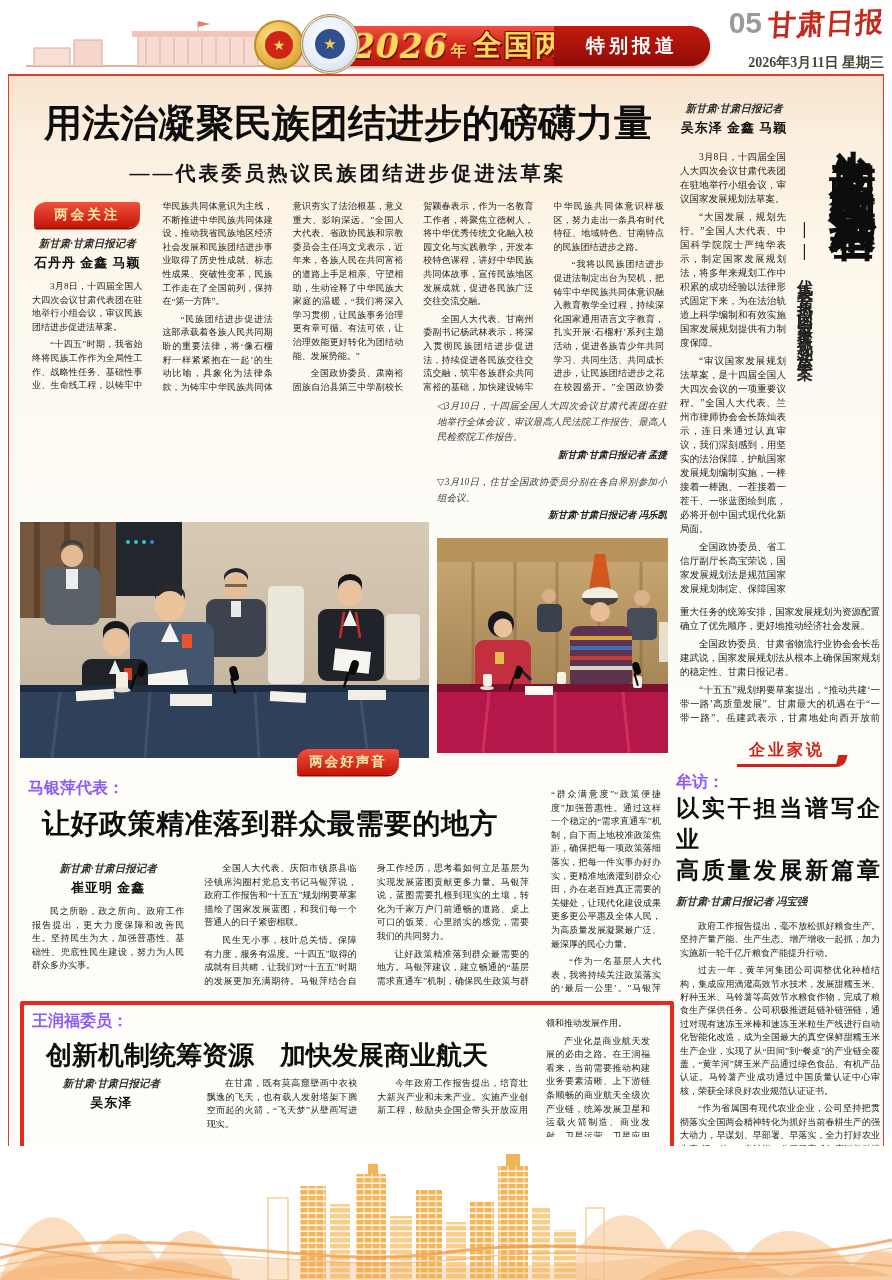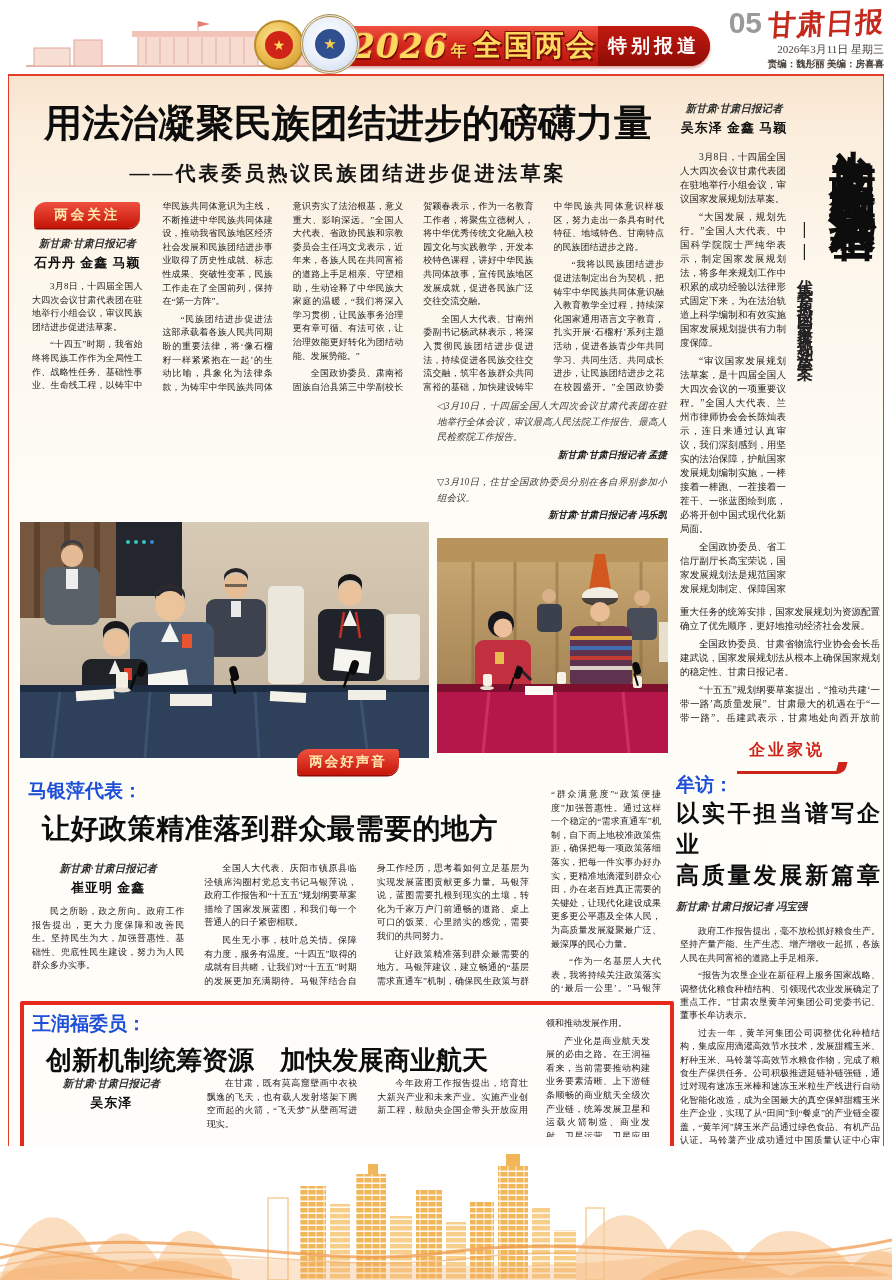--- a/index.html
+++ b/index.html
@@ -10,38 +10,38 @@
   .hall{position:absolute;left:26px;top:20px;opacity:.85;}
   .banner{position:absolute;left:246px;top:12px;width:464px;height:62px;}
   .ribbon{position:absolute;left:82px;top:14px;width:382px;height:40px;border-radius:21px;
           background:linear-gradient(180deg,#ef5140 0%,#d5281e 45%,#b9150b 100%);
           box-shadow:0 2px 3px rgba(150,20,10,.4);display:flex;align-items:center;}
   .y2026{margin-left:24px;font-style:italic;font-weight:bold;font-size:33px;color:#ffd95e;
          font-family:"DejaVu Serif",serif;text-shadow:1px 2px 0 #7e0b04,0 0 2px #ffef9d;letter-spacing:1px;}
   .ysuf{font-size:16px;color:#ffd95e;font-weight:bold;margin:10px 6px 0 3px;text-shadow:1px 1px 0 #7e0b04;}
   .btitle{font-size:29px;font-weight:900;color:#ffd95e;letter-spacing:2px;
           text-shadow:2px 2px 0 #7a0b05,-1px -1px 0 #7a0b05,1px -1px 0 #7a0b05,-1px 1px 0 #7a0b05;}
-  .btag{position:absolute;right:0;top:0;height:40px;width:112px;border-radius:0 21px 21px 0;
+  .btag{position:absolute;right:0;top:0;height:40px;width:156px;border-radius:0 21px 21px 0;
         background:linear-gradient(180deg,#c21a10,#8f0c05);display:flex;align-items:center;justify-content:center;
         color:#fff;font-weight:bold;font-size:19px;letter-spacing:4px;}
   .emblem{position:absolute;border-radius:50%;}
   .emblem.nat{left:8px;top:8px;width:46px;height:46px;background:radial-gradient(circle at 40% 35%,#fbe59a 0%,#eec054 45%,#c8922c 100%);
       border:2px solid #b98c2c;display:flex;align-items:center;justify-content:center;}
   .emblem.nat .in{width:28px;height:28px;border-radius:50%;background:#cf2417;color:#ffd95e;font-size:14px;
       display:flex;align-items:center;justify-content:center;}
   .emblem.cppcc{left:54px;top:2px;width:54px;height:54px;background:radial-gradient(circle at 45% 40%,#ffffff 0%,#e8effa 55%,#c5d4ea 100%);
       border:3px double #b08d3f;display:flex;align-items:center;justify-content:center;z-index:2;}
   .emblem.cppcc .in{width:30px;height:30px;border-radius:50%;background:#2f4f8f;color:#f3c94f;font-size:15px;
       display:flex;align-items:center;justify-content:center;}
   .mast{position:absolute;right:8px;top:8px;width:170px;text-align:right;}
   .mast .row{display:flex;justify-content:flex-end;align-items:flex-start;gap:6px;}
   .pageno{font-family:"Liberation Sans",sans-serif;font-weight:900;font-size:30px;color:#9a9a9a;line-height:30px;}
   .paper{font-weight:900;font-size:28px;color:#c4291c;line-height:32px;letter-spacing:1px;
          transform:skewX(-6deg) rotate(-2deg);font-family:"DejaVu Serif",serif;}
-  .dateline{font-size:11px;font-weight:normal;color:#4a443c;margin-top:2px;}
+  .dateline{font-size:14px;font-weight:bold;color:#4a443c;margin-top:14px;}
   .edline{font-size:9.5px;font-weight:bold;color:#4a443c;margin-top:1px;}
   
   .frame{position:absolute;left:8px;top:74px;width:874px;height:1072px;
          border-top:2px solid #e23b2b;border-left:1px solid #e23b2b;border-right:1px solid #e23b2b;
          background:linear-gradient(180deg,#f8e4cd 0px,#fbeedd 55px,#fdf7ec 190px,#fefcf6 420px,#fffdf9 100%);}
   
   .lead-h1{position:absolute;left:26px;top:98px;width:644px;text-align:center;font-weight:900;font-size:38px;
            letter-spacing:0px;color:#0d0d0d;}
   .lead-h2{position:absolute;left:26px;top:160px;width:644px;text-align:center;font-weight:bold;font-size:20px;
            letter-spacing:3px;color:#151515;}
@@ -71,33 +71,33 @@
                  font-family:"Liberation Sans",sans-serif;font-weight:900;font-size:47px;letter-spacing:7px;color:#0d0d0d;}
   .plan-subv{position:absolute;left:794px;top:222px;height:450px;writing-mode:vertical-rl;
              font-weight:bold;font-size:16px;letter-spacing:6px;color:#222;}
   .plan-bottom{position:absolute;left:676px;top:601px;width:208px;height:126px;overflow:hidden;}
   
   .voice-badge{position:absolute;left:297px;top:749px;width:102px;padding:4px 0;text-align:center;
                background:linear-gradient(180deg,#f0503e,#c41508);color:#ffe9ae;border-radius:12px 3px 12px 3px;
                font-family:"Liberation Sans",sans-serif;font-weight:bold;font-size:13.5px;letter-spacing:2px;
                box-shadow:0 1.5px 0 #8f0d06;}
   .art{position:absolute;}
-  .kicker{font-family:"Liberation Sans",sans-serif;font-weight:bold;font-size:19px;color:#1d4ed8;}
+  .kicker{font-family:"Liberation Sans",sans-serif;font-weight:bold;font-size:16px;color:#8b5cf6;}
   .vh2{font-family:"Liberation Sans",sans-serif;font-weight:900;color:#0d0d0d;margin:6px 0 0 14px;}
   .yin{left:28px;top:778px;width:637px;height:222px;}
   .yin .vh2{font-size:28px;letter-spacing:.5px;}
   .vcols{position:absolute;left:0;top:84px;width:505px;height:138px;column-count:3;column-gap:12px;overflow:hidden;}
   .vright{position:absolute;left:519px;top:6px;width:118px;height:212px;overflow:hidden;}
   .redbox{position:absolute;left:20px;top:1001px;width:638px;height:135px;border:4px solid #e7281c;
           border-radius:2px;padding:6px 0 0 8px;}
   .redbox .vh2{font-size:26px;}
   .wcols{position:absolute;left:8px;top:72px;width:500px;height:60px;column-count:3;column-gap:12px;overflow:hidden;}
   .wright{position:absolute;left:518px;top:8px;width:112px;height:124px;overflow:hidden;}
   
-  .biz-badge{position:absolute;left:737px;top:738px;padding:2px 12px 10px;color:#cf2218;
+  .biz-badge{position:absolute;left:737px;top:738px;padding:2px 12px 3px;color:#cf2218;
              font-family:"Liberation Sans",sans-serif;font-weight:bold;font-size:16px;letter-spacing:3px;
              border-bottom:3px solid #cf2218;}
   .biz-badge:after{content:"";position:absolute;right:-9px;bottom:-3px;width:9px;height:12px;
              background:#cf2218;border-radius:0 0 9px 2px;transform:skewX(-14deg);}
   .biz{left:676px;top:772px;width:208px;height:372px;}
   .biz .hl{font-family:"Liberation Sans",sans-serif;font-weight:900;font-size:23px;line-height:31px;
            text-align:justify;text-align-last:justify;width:204px;margin-top:0;color:#0d0d0d;}
   .biz .bl{font-size:10.5px;font-weight:bold;font-style:italic;margin:9px 0 7px;color:#333;}
   .biz-body{height:262px;overflow:hidden;}
   .biz-body p.b{font-size:9px;line-height:13.4px;}
@@ -365,22 +365,21 @@
     </div>
   </div>
 
   <div class="biz-badge">企业家说</div>
   <div class="art biz">
     <div class="kicker">牟访：</div>
     <div class="hl">以实干担当谱写企业</div>
     <div class="hl">高质量发展新篇章</div>
     <div class="bl">新甘肃·甘肃日报记者 冯宝强</div>
     <div class="biz-body">
-      <p class="b">政府工作报告提出，毫不放松抓好粮食生产。坚持产量产能、生产生态、增产增收一起抓，各族人民在共同富裕的道路上手足相亲。</p>
-      <p class="b">“报告为农垦企业在新征程上服务国家战略、调整优化粮食种植结构、引领现代农业发展确定了重点工作。”甘肃农垦黄羊河集团公司党委书记、董事长牟访表示。</p>
+      <p class="b">政府工作报告提出，毫不放松抓好粮食生产。坚持产量产能、生产生态、增产增收一起抓，加力实施新一轮千亿斤粮食产能提升行动。</p>
       <p class="b">过去一年，黄羊河集团公司调整优化种植结构，集成应用滴灌高效节水技术，发展甜糯玉米、籽种玉米、马铃薯等高效节水粮食作物，完成了粮食生产保供任务。公司积极推进延链补链强链，通过对现有速冻玉米棒和速冻玉米粒生产线进行自动化智能化改造，成为全国最大的真空保鲜甜糯玉米生产企业，实现了从“田间”到“餐桌”的产业链全覆盖，“黄羊河”牌玉米产品通过绿色食品、有机产品认证。马铃薯产业成功通过中国质量认证中心审核，荣获全球良好农业规范认证证书。</p>
       <p class="b">“作为省属国有现代农业企业，公司坚持把贯彻落实全国两会精神转化为抓好当前春耕生产的强大动力，早谋划、早部署、早落实，全力打好农业生产‘第一仗’。”牟访说，公司已完成年度订单种植计划，储备肥料3500吨、地膜400吨，各类滴灌带8000万米，各类农资和肥料储备充足、品种齐全，为全年丰产奠定了坚实基础。</p>
 
     </div>
   </div>
 
   <div class="deco">
     <svg width="892" height="134" viewBox="0 0 892 134">
       <defs>
         <pattern id="win" width="8" height="6" patternUnits="userSpaceOnUse">

